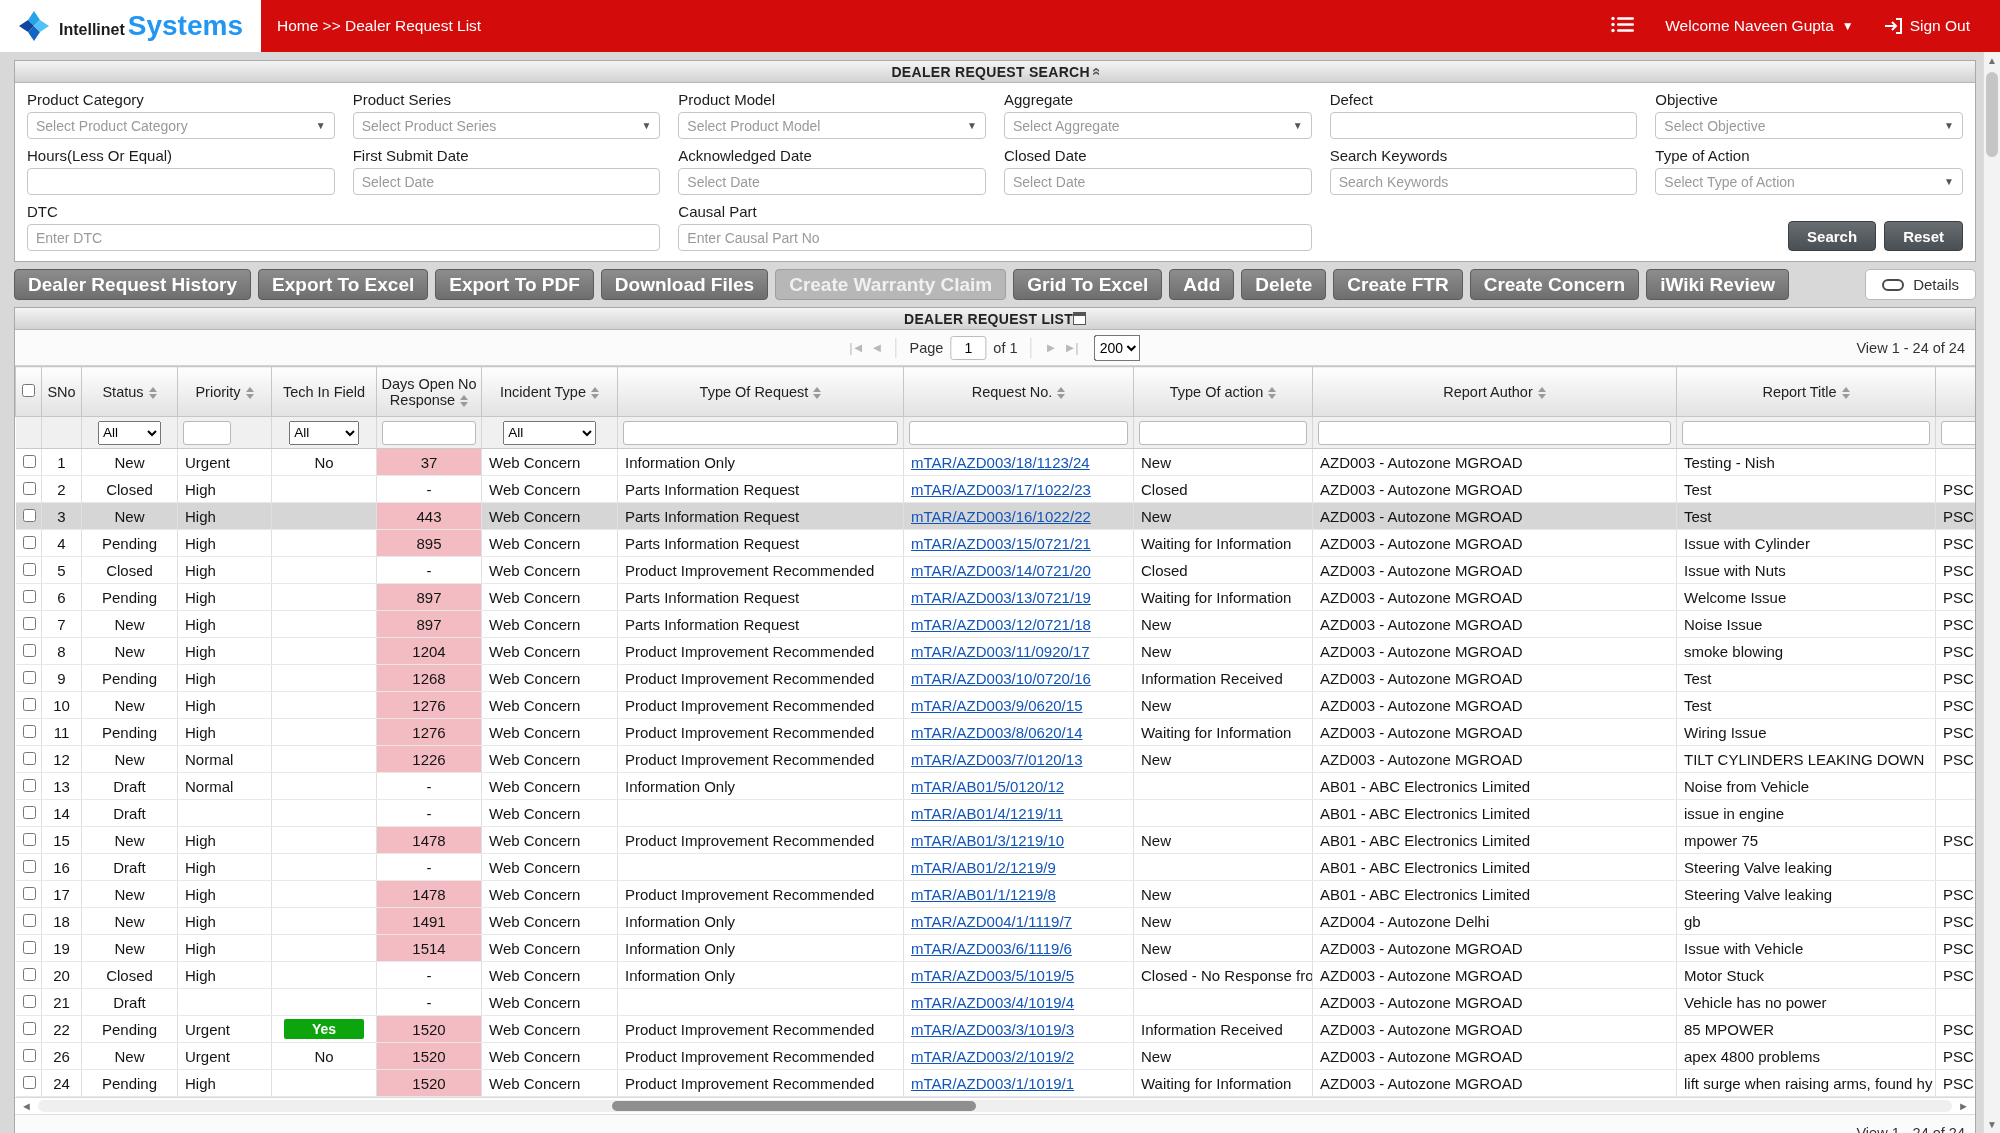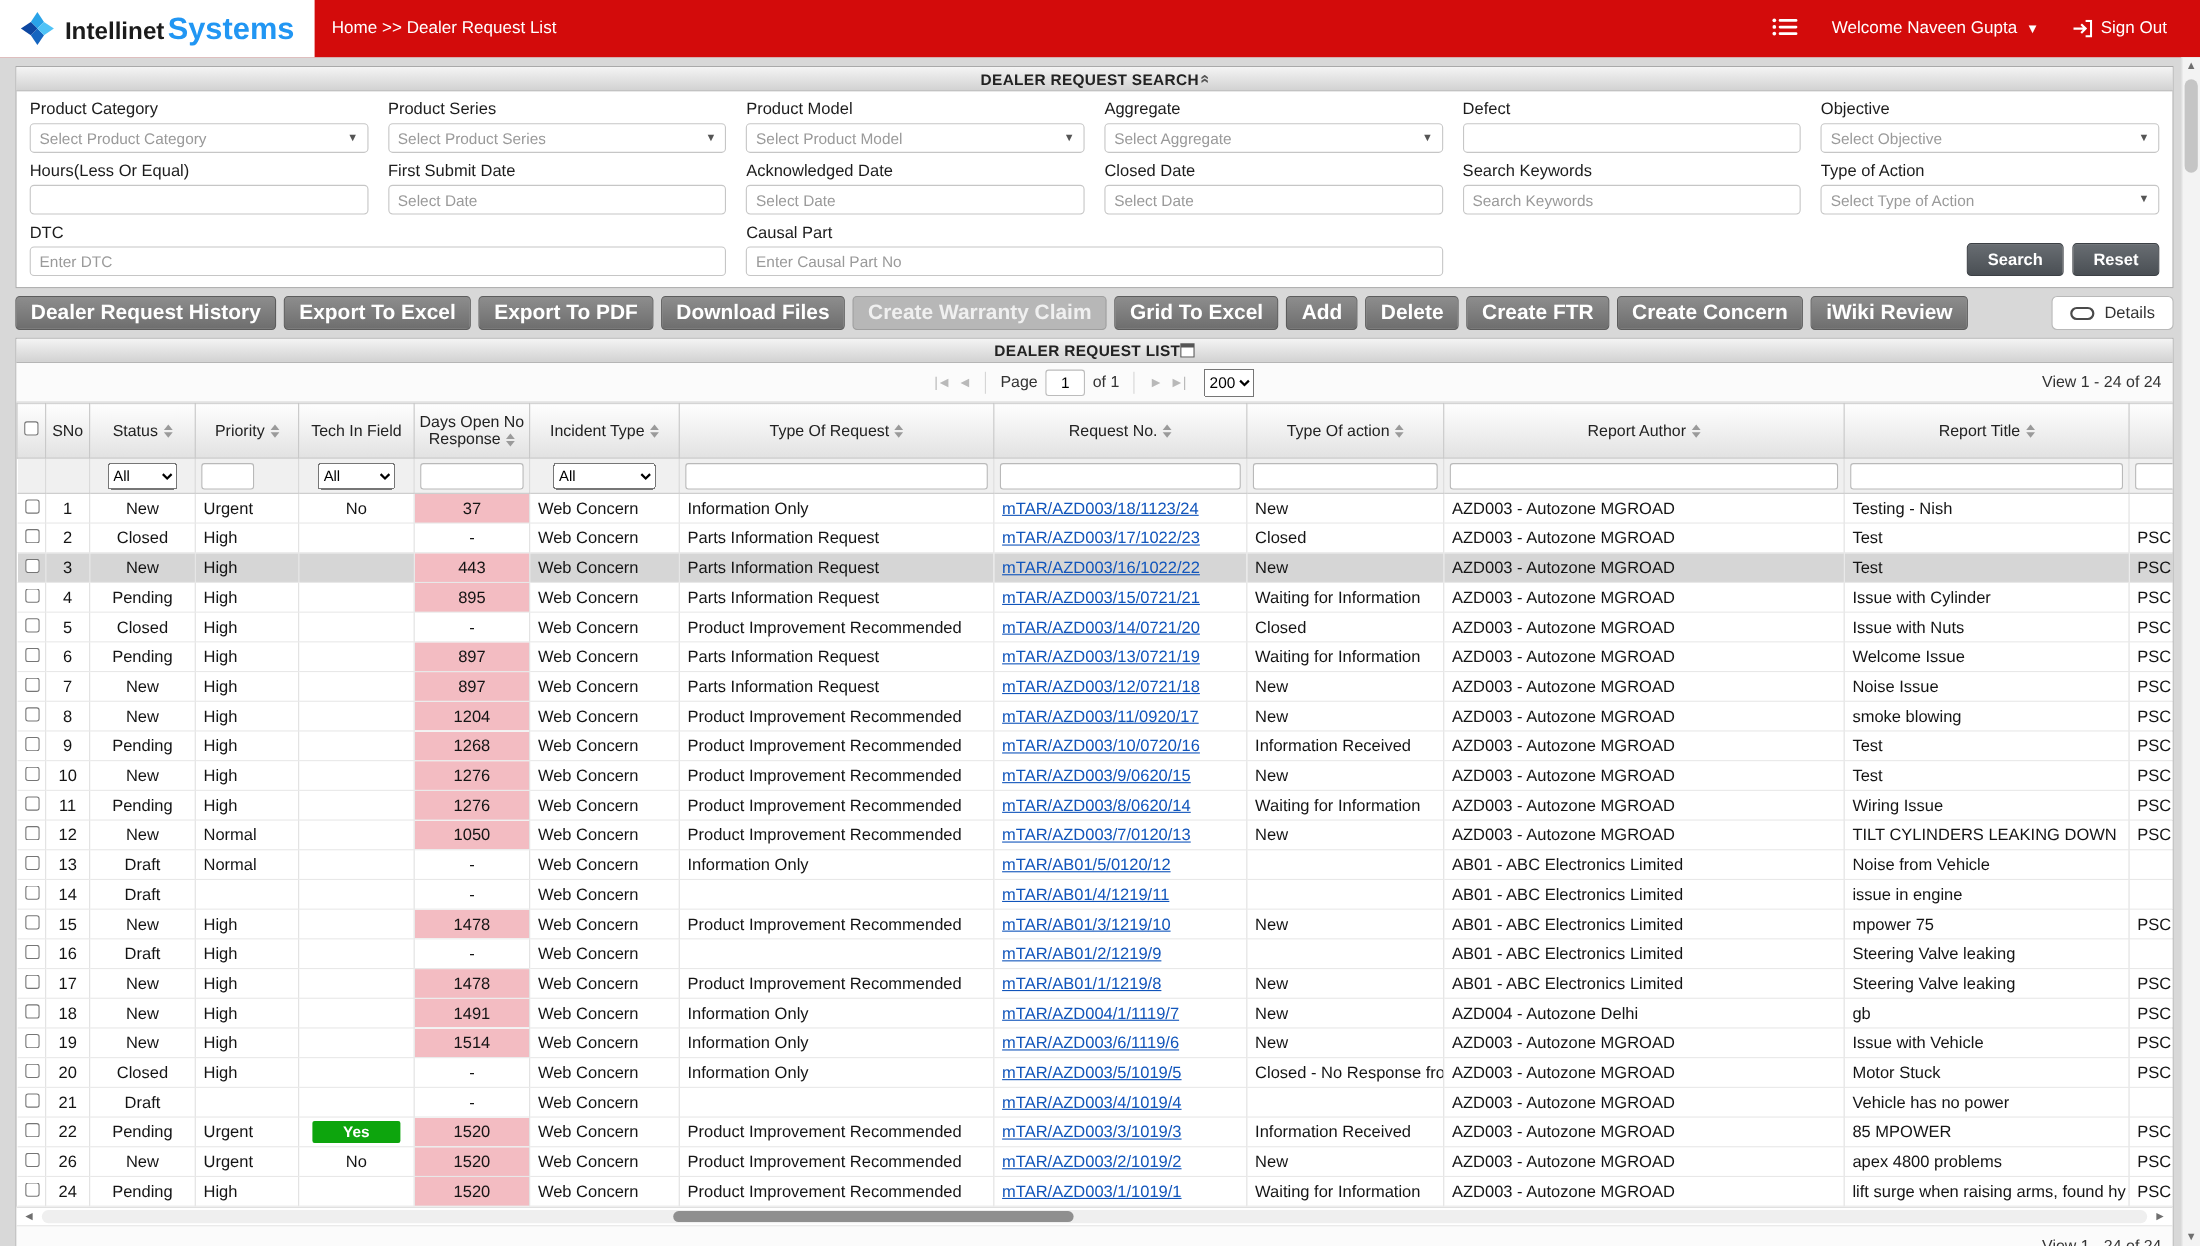--- a/index.html
+++ b/index.html
@@ -2,21 +2,21 @@
 <html><head>
 <meta charset="utf-8">
 <style>
   *{box-sizing:border-box;margin:0;padding:0}
   html,body{width:2000px;height:1133px;overflow:hidden}
   body{font-family:"Liberation Sans","DejaVu Sans",sans-serif;background:#d8d8d8;position:relative;font-size:15px}
 
   
   .topbar{height:52px;background:#d30b0b;display:flex;align-items:stretch}
   .logo{background:#fff;display:flex;align-items:center;gap:9px;padding:0 18px}
-  .logo-t1{font-size:22px;font-weight:bold;color:#1b1b1b}
+  .logo-t1{font-size:16px;font-weight:bold;color:#1b1b1b}
   .logo-t2{font-size:28px;font-weight:bold;color:#2196f3;margin-left:3px}
   .breadcrumb{color:#fff;font-size:15.5px;align-self:center;margin-left:16px}
   .top-right{margin-left:auto;display:flex;align-items:center;gap:30px;padding-right:30px;color:#fff}
   .user-menu,.signout{display:flex;align-items:center;gap:8px;font-size:15.5px;cursor:pointer;white-space:nowrap}
   .chev{font-size:12px}
 
   
   .content{margin:8px 24px 0 14px}
   .panel{border:1px solid #a9a9a9;background:#fff}
   .panel-head{height:22px;background:linear-gradient(#f4f4f4,#d2d2d2);border-bottom:1px solid #b5b5b5;display:flex;align-items:center;justify-content:center;padding:0 10px;font-size:14px;font-weight:bold;color:#222;letter-spacing:.3px}
@@ -503,21 +503,21 @@
               <td class="c-left">AZD003 - Autozone MGROAD</td>
               <td class="c-left">Wiring Issue</td>
               <td class="c-left">PSC</td>
             </tr>
             <tr class="grid-row">
               <td class="cb-cell"><input type="checkbox" style=""></td>
               <td class="c-center">12</td>
               <td class="c-center">New</td>
               <td class="c-left">Normal</td>
               <td class="c-center"></td>
-              <td class="c-center days-alert">1050</td>
+              <td class="c-center days-alert">1226</td>
               <td class="c-left">Web Concern</td>
               <td class="c-left">Product Improvement Recommended</td>
               <td class="c-left"><a href="#" class="req-link">mTAR/AZD003/7/0120/13</a></td>
               <td class="c-left">New</td>
               <td class="c-left">AZD003 - Autozone MGROAD</td>
               <td class="c-left">TILT CYLINDERS LEAKING DOWN</td>
               <td class="c-left">PSC</td>
             </tr>
             <tr class="grid-row">
               <td class="cb-cell"><input type="checkbox" style=""></td>

